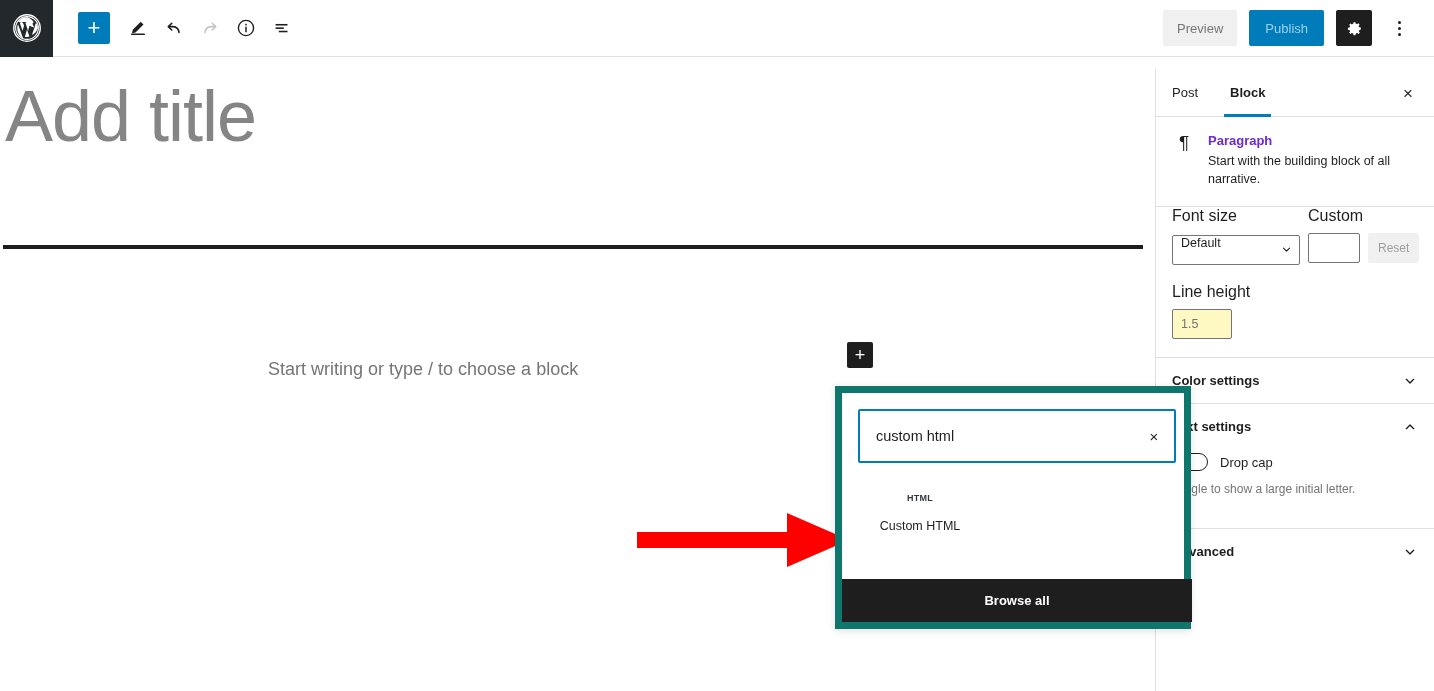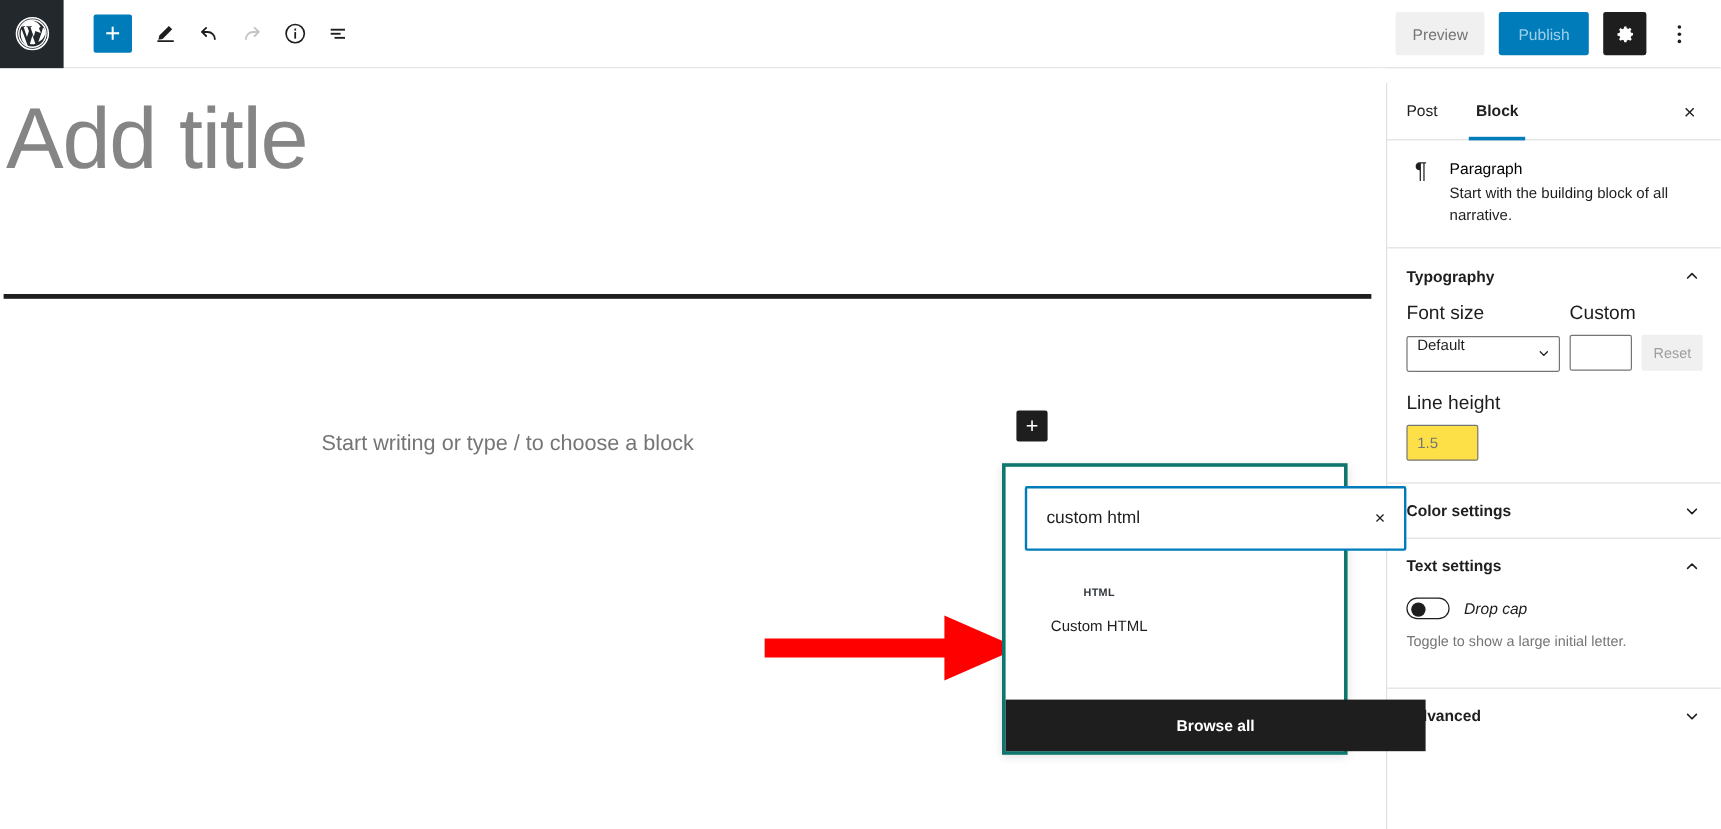--- a/index.html
+++ b/index.html
@@ -117,21 +117,21 @@
     position: absolute; right: 10px; top: 8px;
     width: 32px; height: 32px; border: none; background: transparent;
     display: flex; align-items: center; justify-content: center; cursor: pointer;
     font-size: 17px; color: #1e1e1e; line-height: 1;
   }
   .sb-blockcard {
     display: flex; gap: 12px; padding: 16px 16px 18px 16px;
     border-bottom: 1px solid #e0e0e0;
   }
   .sb-blockicon { width: 24px; flex: none; font-size: 19px; color: #1e1e1e; line-height: 1.1; text-align: center; }
-  .sb-blocktitle { font-size: 13px; font-weight: 400; color: #000000; margin-bottom: 4px; }
+  .sb-blocktitle { font-size: 13px; font-weight: 700; color: #6d28d9; margin-bottom: 4px; }
   .sb-blockdesc { font-size: 12.5px; color: #1e1e1e; line-height: 1.45; }
 
   .panel-head {
     height: 46px; display: flex; align-items: center; justify-content: space-between;
     padding: 0 16px; cursor: pointer;
   }
   .panel-head .t { font-size: 13px; font-weight: 600; color: #1e1e1e; }
   .panel-sep { border-top: 1px solid #e0e0e0; }
 
   .panel-body { padding: 0 16px 18px 16px; }
@@ -151,38 +151,38 @@
     color: #1e1e1e; background: #fff;
   }
   .reset-btn {
     height: 30px; padding: 0 10px; background: #f0f0f0; border: none; border-radius: 2px;
     font-size: 12px; color: #9e9e9e; cursor: pointer;
     font-family: "Liberation Sans", sans-serif;
   }
   .lineheight-input {
     width: 60px; height: 30px; border: 1px solid #757575; border-radius: 2px;
     font-size: 12.5px; padding: 0 8px; font-family: "Liberation Sans", sans-serif;
-    color: #757575; background: #fde047;
-  }
-  .toggle-row { display: flex; align-items: center; gap: 12px; padding: 4px 0 0 0; font-style: italic; }
+    color: #757575; background: #fef9c3;
+  }
+  .toggle-row { display: flex; align-items: center; gap: 12px; padding: 4px 0 0 0; }
   .toggle {
     width: 36px; height: 18px; border: 1px solid #1e1e1e; border-radius: 9px;
     background: #fff; position: relative; cursor: pointer; flex: none;
   }
   .toggle .knob {
     position: absolute; left: 3px; top: 3px; width: 12px; height: 12px;
     border-radius: 50%; background: #1e1e1e;
   }
   .toggle-label { font-size: 13px; color: #1e1e1e; }
   .help-text { font-size: 12px; color: #757575; margin-top: 10px; line-height: 1.4; }
 
   
   .inserter {
-    position: absolute; left: 835px; top: 386px; width: 288px; height: 243px;
-    background: #ffffff; border: 3px solid #0f766e;
+    position: absolute; left: 835px; top: 386px; width: 356px; height: 243px;
+    background: #ffffff; border: 7px solid #0f766e;
     box-shadow: 0 2px 8px rgba(0,0,0,0.12);
   }
   .ins-searchwrap { padding: 16px 16px 0 16px; }
   .ins-search {
     width: 318px; height: 54px; border: 2px solid #007cba; border-radius: 2px;
     display: flex; align-items: center; background: #fff;
   }
   .ins-search input {
     flex: 1; border: none; outline: none; height: 100%;
     font-size: 14.5px; color: #1e1e1e; padding: 0 16px;
@@ -309,26 +309,20 @@
     </div>
 
     <div class="sb-blockcard">
       <div class="sb-blockicon">¶</div>
       <div>
         <div class="sb-blocktitle">Paragraph</div>
         <div class="sb-blockdesc">Start with the building block of all narrative.</div>
       </div>
     </div>
 
-    <div class="panel-head">
-      <span class="t">Typography</span>
-      <svg width="16" height="16" viewBox="0 0 24 24">
-        <path d="M6.5 14.5L12 9l5.5 5.5" stroke="#1e1e1e" stroke-width="2" fill="none" stroke-linecap="round" stroke-linejoin="round"></path>
-      </svg>
-    </div>
     <div class="panel-body">
       <div class="row">
         <div>
           <label class="field-label">Font size</label>
           <div class="select-wrap">
             <select class="fontsize">
               <option>Default</option>
             </select>
             <span class="chev">
               <svg width="13" height="13" viewBox="0 0 24 24">

